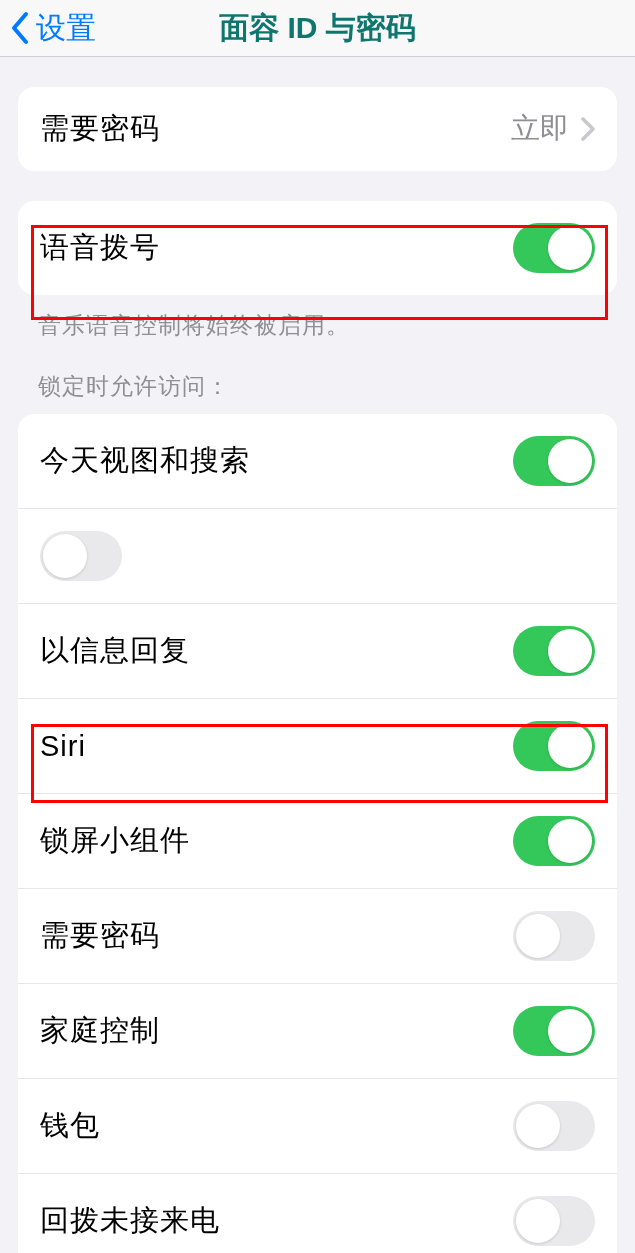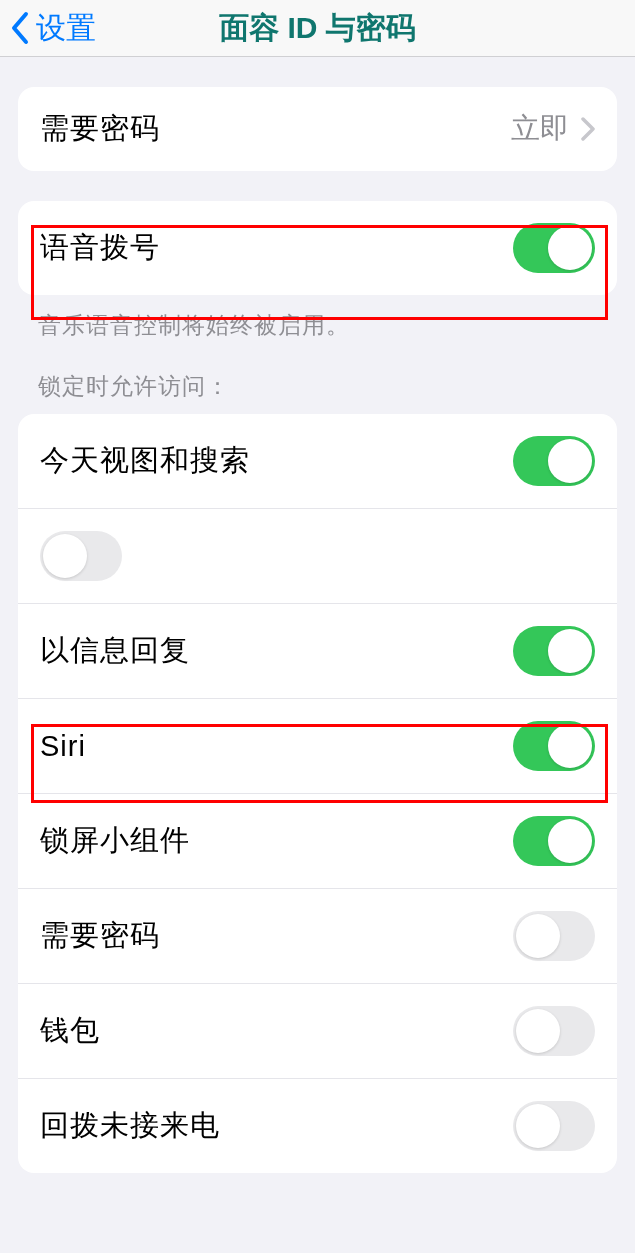--- a/index.html
+++ b/index.html
@@ -201,20 +201,26 @@
             <div class="toggle-knob"></div>
           </div>
         </div>
         <div class="row">
           <span class="row-label">需要密码</span>
           <div class="toggle off">
             <div class="toggle-knob"></div>
           </div>
         </div>
         <div class="row">
+          <span class="row-label">家庭控制</span>
+          <div class="toggle on">
+            <div class="toggle-knob"></div>
+          </div>
+        </div>
+        <div class="row">
           <span class="row-label">钱包</span>
           <div class="toggle off">
             <div class="toggle-knob"></div>
           </div>
         </div>
         <div class="row">
           <span class="row-label">回拨未接来电</span>
           <div class="toggle off">
             <div class="toggle-knob"></div>
           </div>

